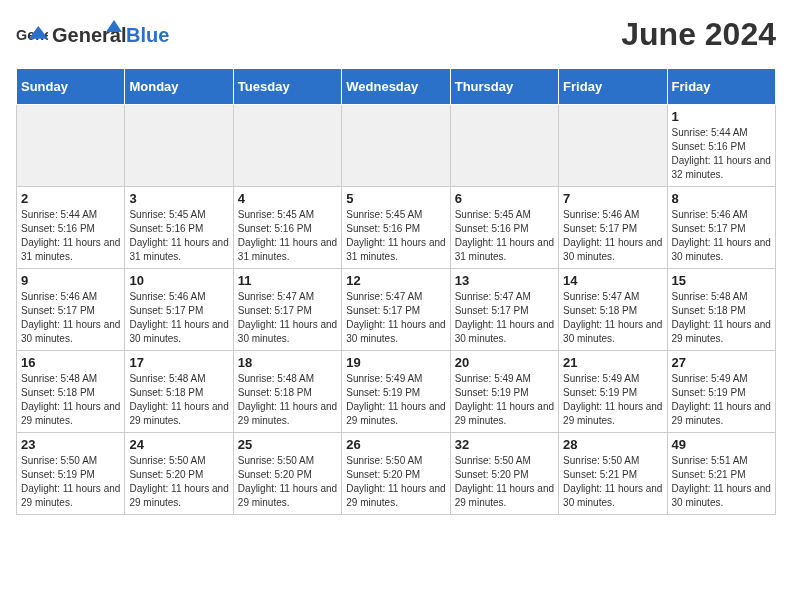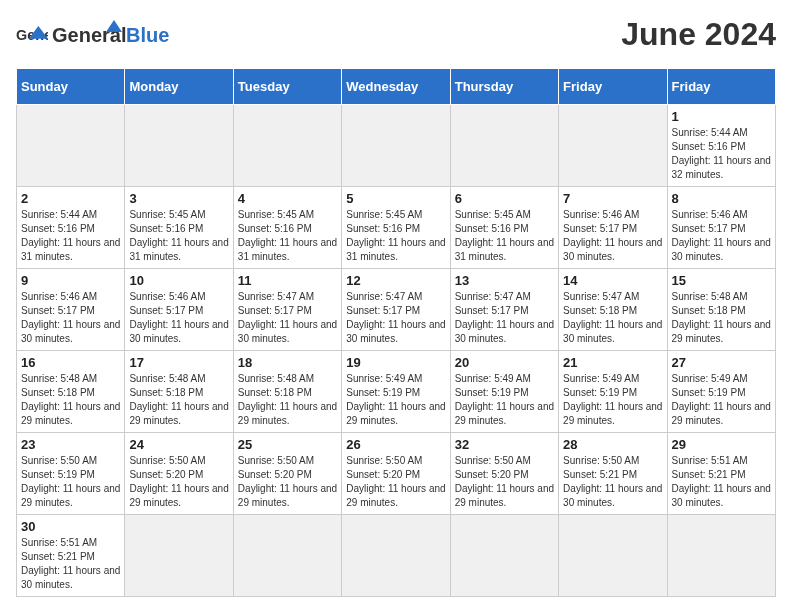--- a/index.html
+++ b/index.html
@@ -229,30 +229,18 @@
         </td>
         <td>
           <div class="day-number">32</div>
           <div class="day-info">Sunrise: 5:50 AM<br>Sunset: 5:20 PM<br>Daylight: 11 hours and 29 minutes.</div>
         </td>
         <td>
           <div class="day-number">28</div>
           <div class="day-info">Sunrise: 5:50 AM<br>Sunset: 5:21 PM<br>Daylight: 11 hours and 30 minutes.</div>
         </td>
         <td>
-          <div class="day-number">29</div>
+          <div class="day-number">49</div>
           <div class="day-info">Sunrise: 5:51 AM<br>Sunset: 5:21 PM<br>Daylight: 11 hours and 30 minutes.</div>
         </td>
-      </tr>
-      <tr>
-        <td>
-          <div class="day-number">30</div>
-          <div class="day-info">Sunrise: 5:51 AM<br>Sunset: 5:21 PM<br>Daylight: 11 hours and 30 minutes.</div>
-        </td>
-        <td class="empty"></td>
-        <td class="empty"></td>
-        <td class="empty"></td>
-        <td class="empty"></td>
-        <td class="empty"></td>
-        <td class="empty"></td>
       </tr>
     </tbody>
 </table>
 
 </body></html>

